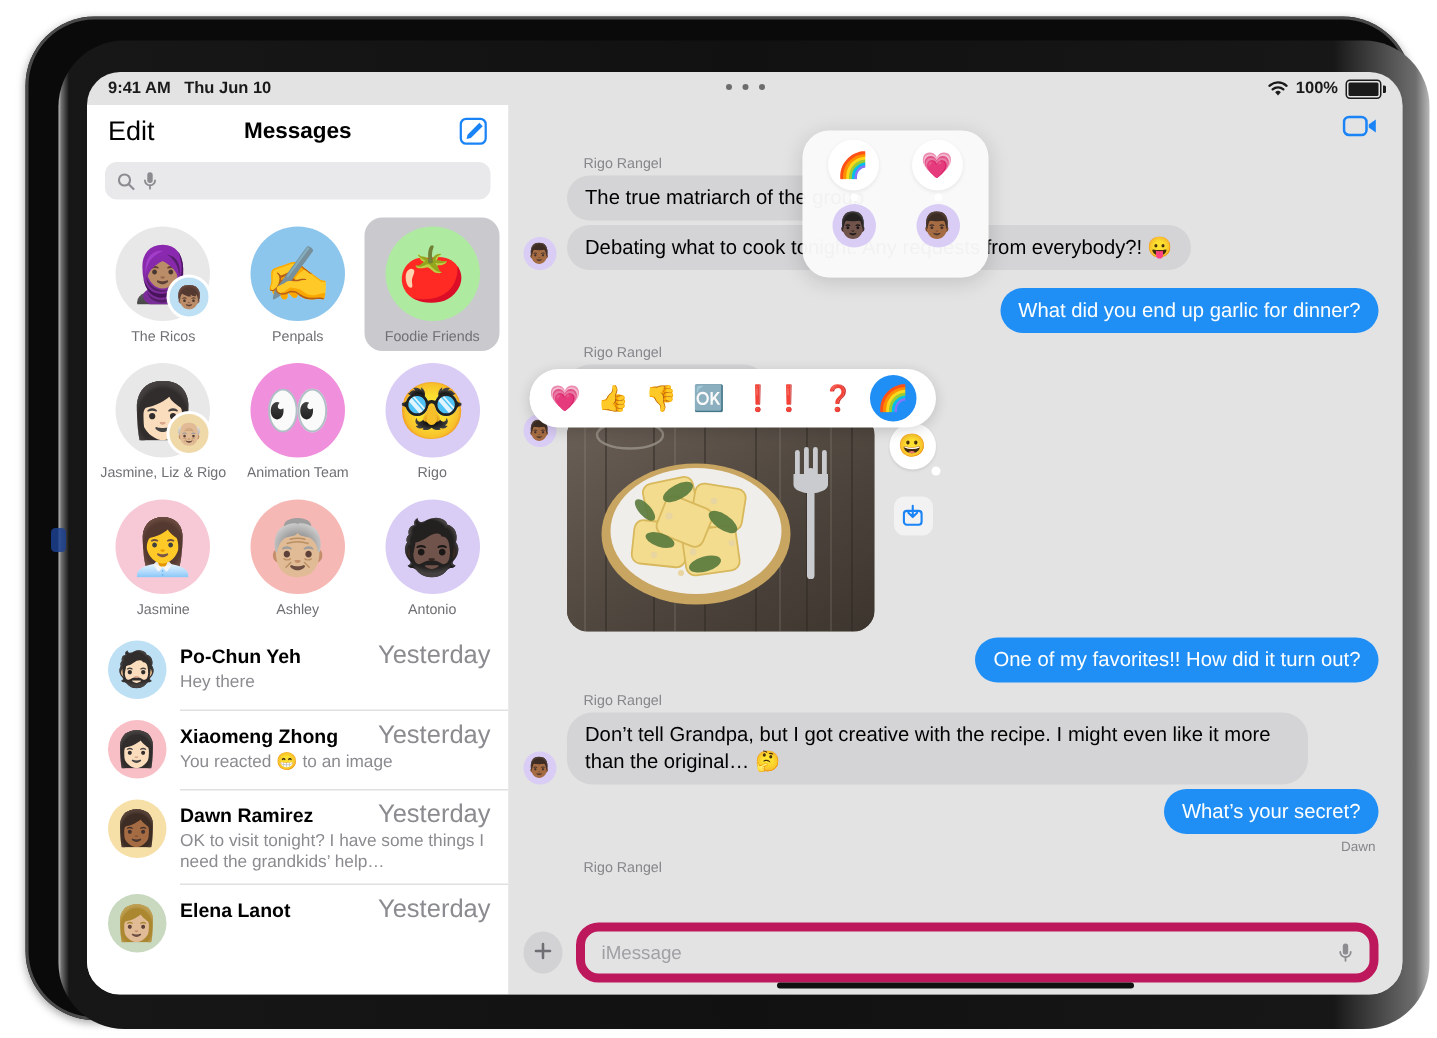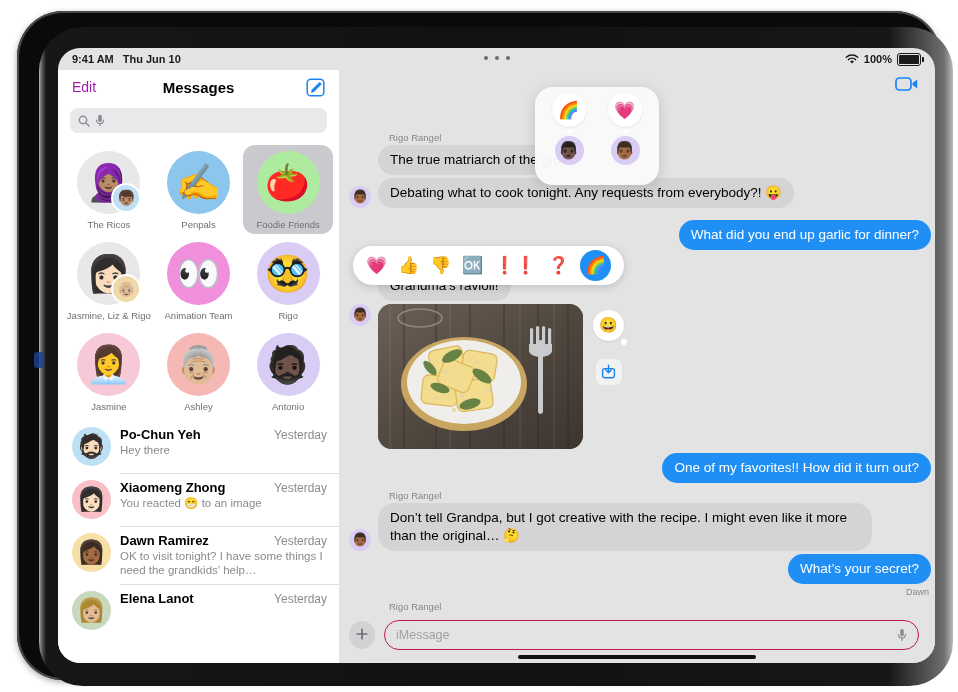--- a/index.html
+++ b/index.html
@@ -35,21 +35,21 @@
   .batt::before{content:"";position:absolute;right:-3.5px;top:3px;width:2px;height:5px;
       background:#1a1a1a;border-radius:0 1px 1px 0;}
 
   
   #split{position:absolute;left:0;top:22px;width:877px;height:593px;display:flex;}
   #sidebar{width:281px;height:100%;background:#ffffff;position:relative;overflow:hidden;}
   #thread{flex:1;height:100%;background:#e3e3e3;position:relative;overflow:hidden;}
 
   
   #sb-head{height:34px;display:flex;align-items:center;position:relative;padding:0 14px;}
-  #edit-btn{color:#a21caf;font-size:14px;cursor:pointer;}
+  #edit-btn{color:#000000;font-size:18px;cursor:pointer;}
   #sb-title{position:absolute;left:0;right:0;text-align:center;font-size:15px;font-weight:bold;
       color:#000;pointer-events:none;}
   #compose-btn{margin-left:auto;z-index:2;cursor:pointer;line-height:0;}
 
   
   #search-wrap{margin:4px 12px 8px 12px;height:25px;background:#e9e9eb;border-radius:8px;
       display:flex;align-items:center;padding:0 8px;gap:5px;}
   #search-ph{font-size:12.5px;color:#8b8b90;flex:1;}
 
   
@@ -67,30 +67,30 @@
 
   
   #convos{margin-top:2px;}
   .cv{display:flex;gap:9px;padding:7px 12px 7px 14px;position:relative;cursor:pointer;}
   .cv+.cv::before{content:"";position:absolute;left:62px;right:0;top:0;height:1px;background:#e0e0e2;}
   .cv-av{width:39px;height:39px;border-radius:50%;flex:0 0 39px;display:flex;
       align-items:center;justify-content:center;font-size:23px;overflow:hidden;}
   .cv-body{flex:1;min-width:0;}
   .cv-top{display:flex;align-items:baseline;}
   .cv-name{font-size:13px;font-weight:bold;color:#000;}
-  .cv-time{margin-left:auto;font-size:12px;color:#8b8b90;padding-left:6px;}
+  .cv-time{margin-left:auto;font-size:17px;color:#8b8b90;padding-left:6px;}
   .cv-prev{font-size:11.5px;color:#8b8b90;line-height:1.22;margin-top:1px;
       display:-webkit-box;-webkit-line-clamp:2;-webkit-box-orient:vertical;overflow:hidden;}
 
   
   #th-head{height:34px;position:relative;}
   #facetime-btn{position:absolute;right:16px;top:6px;cursor:pointer;line-height:0;}
 
   
-  #msgs{position:absolute;left:0;right:0;top:34px;bottom:46px;padding:0 4px 0 10px;margin-top:28px;}
+  #msgs{position:absolute;left:0;right:0;top:34px;bottom:46px;padding:0 16px 0 10px;}
   .sender{font-size:9.5px;color:#86868b;margin:0 0 2px 40px;}
   .row{display:flex;align-items:flex-end;margin-bottom:3px;}
   .row.me{justify-content:flex-end;}
   .th-av{width:22px;height:22px;border-radius:50%;flex:0 0 22px;margin-right:7px;
       display:flex;align-items:center;justify-content:center;font-size:13px;overflow:hidden;}
   .th-av.ghost{visibility:hidden;}
   .bub{max-width:470px;padding:6px 12px;border-radius:17px;font-size:13.5px;
       line-height:1.33;position:relative;}
   .bub.them{background:#d4d4d6;color:#000;}
   .bub.me{background:#1f8ff5;color:#fff;}
@@ -135,21 +135,21 @@
       width:5px;height:5px;border-radius:50%;background:#fff;}
   .rx-av{width:29px;height:29px;border-radius:50%;margin-top:9px;display:flex;
       align-items:center;justify-content:center;font-size:17px;overflow:hidden;}
 
   
   #inbar{position:absolute;left:0;right:0;bottom:12px;height:32px;display:flex;
       align-items:center;gap:9px;padding:0 16px 0 10px;}
   #plus-btn{width:26px;height:26px;border-radius:50%;background:#d2d2d4;color:#6e6e73;
       display:flex;align-items:center;justify-content:center;font-size:18px;cursor:pointer;
       flex:0 0 26px;line-height:0;padding-bottom:2px;}
-  #imsg-field{flex:1;height:28px;border:1px solid #be185d;border-radius:15px;display:flex;
+  #imsg-field{flex:1;height:28px;border:6px solid #be185d;border-radius:15px;display:flex;
       align-items:center;padding:0 11px;}
   #imsg-ph{font-size:12.5px;color:#a0a0a5;flex:1;}
   #home-ind{position:absolute;left:50%;transform:translateX(-50%);bottom:4px;width:238px;
       height:4px;border-radius:3px;background:#111;}
 </style>
 </head>
 <body>
 
 <div id="stage">
 

